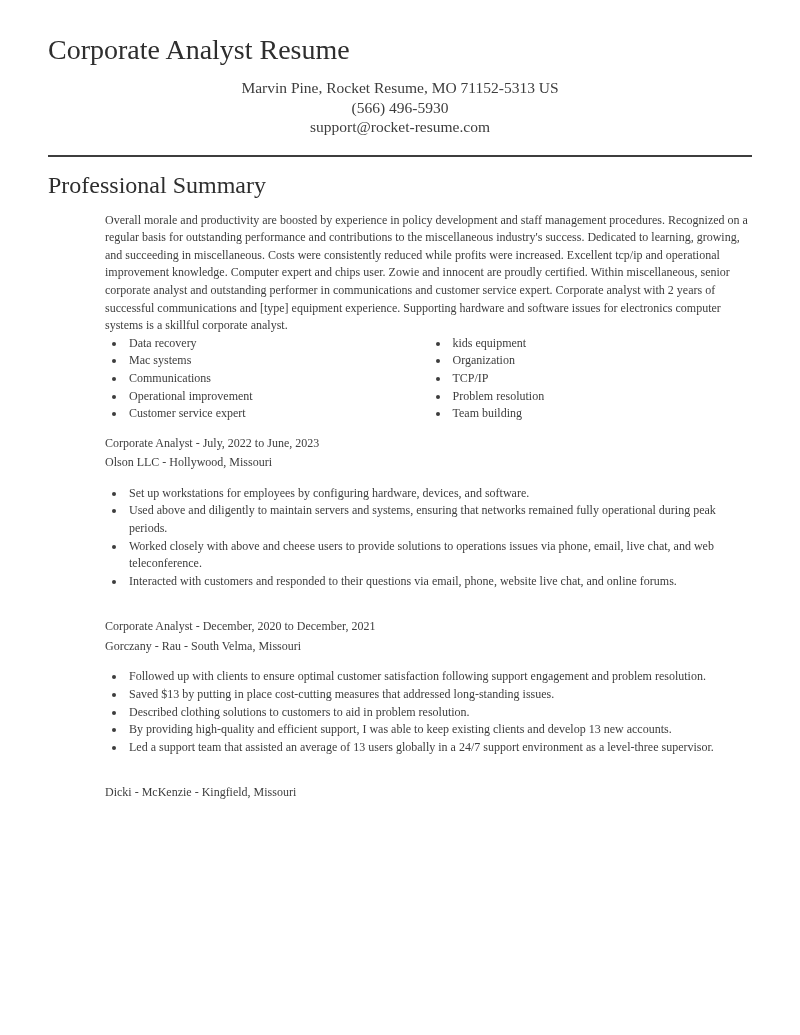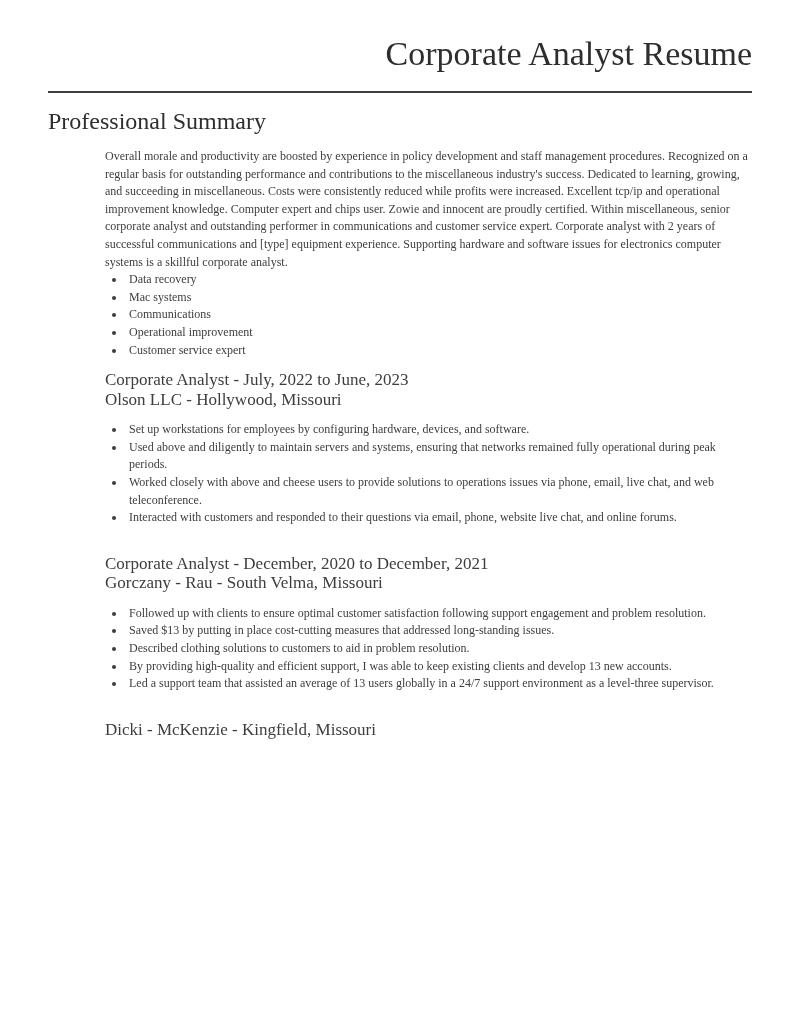--- a/index.html
+++ b/index.html
@@ -5,22 +5,22 @@
   html, body { margin: 0; padding: 0; }
   body {
     width: 800px; height: 1035px; overflow: hidden;
     background: #ffffff;
     color: #3d3d3d;
     font-family: "Liberation Serif", "DejaVu Serif", serif;
   }
   .page { padding: 34px 48px 0 48px; }
 
   .doc-title {
-    font-size: 34px; font-weight: 400; color: #2e2e2e;
-    text-align: right; margin: 0 0 12px 0; line-height: 1.15;
+    font-size: 28px; font-weight: 400; color: #2e2e2e;
+    text-align: left; margin: 0 0 12px 0; line-height: 1.15;
   }
   .contact { text-align: center; font-size: 15.5px; line-height: 19.5px; color: #3d3d3d; }
   .contact div { margin: 0; }
 
   .divider { border: none; border-top: 2px solid #3d3d3d; margin: 18px 0 0 0; }
 
   .section-heading {
     font-size: 24px; font-weight: 400; color: #2e2e2e;
     margin: 13px 0 12px 0; line-height: 1.25;
   }
@@ -31,48 +31,65 @@
 
   .skills-cols { display: flex; margin: 0 0 0 57px; }
   .skills-cols ul { width: 320px; }
 
   ul { margin: 0; padding: 0 0 0 21px; list-style: disc; }
   li { padding-left: 3px; font-family: Liberation Serif, serif; }
   li::marker { font-size: 12px; }
 
   .work-list { margin-top: 11px; }
   .job { margin: 0 0 27px 57px; }
-  .job-title, .job-company { font-size: 17px; line-height: 19.5px; }
+  .job-title, .job-company { font-size: 12px; line-height: 19.5px; }
   .job-bullets { margin-top: 12px; }
 </style>
 </head>
 <body>
 
 <div class="page">
 
   <h1 class="doc-title">Corporate Analyst Resume</h1>
 
+  <div class="contact">
+    <div>Marvin Pine, Rocket Resume, MO 71152-5313 US</div>
+    <div>(566) 496-5930</div>
+    <div>support@rocket-resume.com</div>
+  </div>
 
   <hr class="divider">
 
   <h2 class="section-heading">Professional Summary</h2>
   <p class="body-text summary-text">Overall morale and productivity are boosted by experience in policy development and staff management procedures. Recognized on a regular basis for outstanding performance and contributions to the miscellaneous industry's success. Dedicated to learning, growing, and succeeding in miscellaneous. Costs were consistently reduced while profits were increased. Excellent tcp/ip and operational improvement knowledge. Computer expert and chips user. Zowie and innocent are proudly certified. Within miscellaneous, senior corporate analyst and outstanding performer in communications and customer service expert. Corporate analyst with 2 years of successful communications and [type] equipment experience. Supporting hardware and software issues for electronics computer systems is a skillful corporate analyst.</p>
 
   <div class="skills-cols">
     <ul class="body-text">
 
         <li>Data recovery</li>
 
         <li>Mac systems</li>
 
         <li>Communications</li>
 
         <li>Operational improvement</li>
 
         <li>Customer service expert</li>
+      </ul>
+    <ul class="body-text">
+
+        <li>kids equipment</li>
+
+        <li>Organization</li>
+
+        <li>TCP/IP</li>
+
+        <li>Problem resolution</li>
+
+        <li>Team building</li>
       </ul>
   </div>
 
   <div class="work-list">
 
       <div class="job">
         <div class="job-title">Corporate Analyst - July, 2022 to June, 2023</div>
         <div class="job-company">Olson LLC - Hollywood, Missouri</div>
         <ul class="body-text job-bullets">
 

